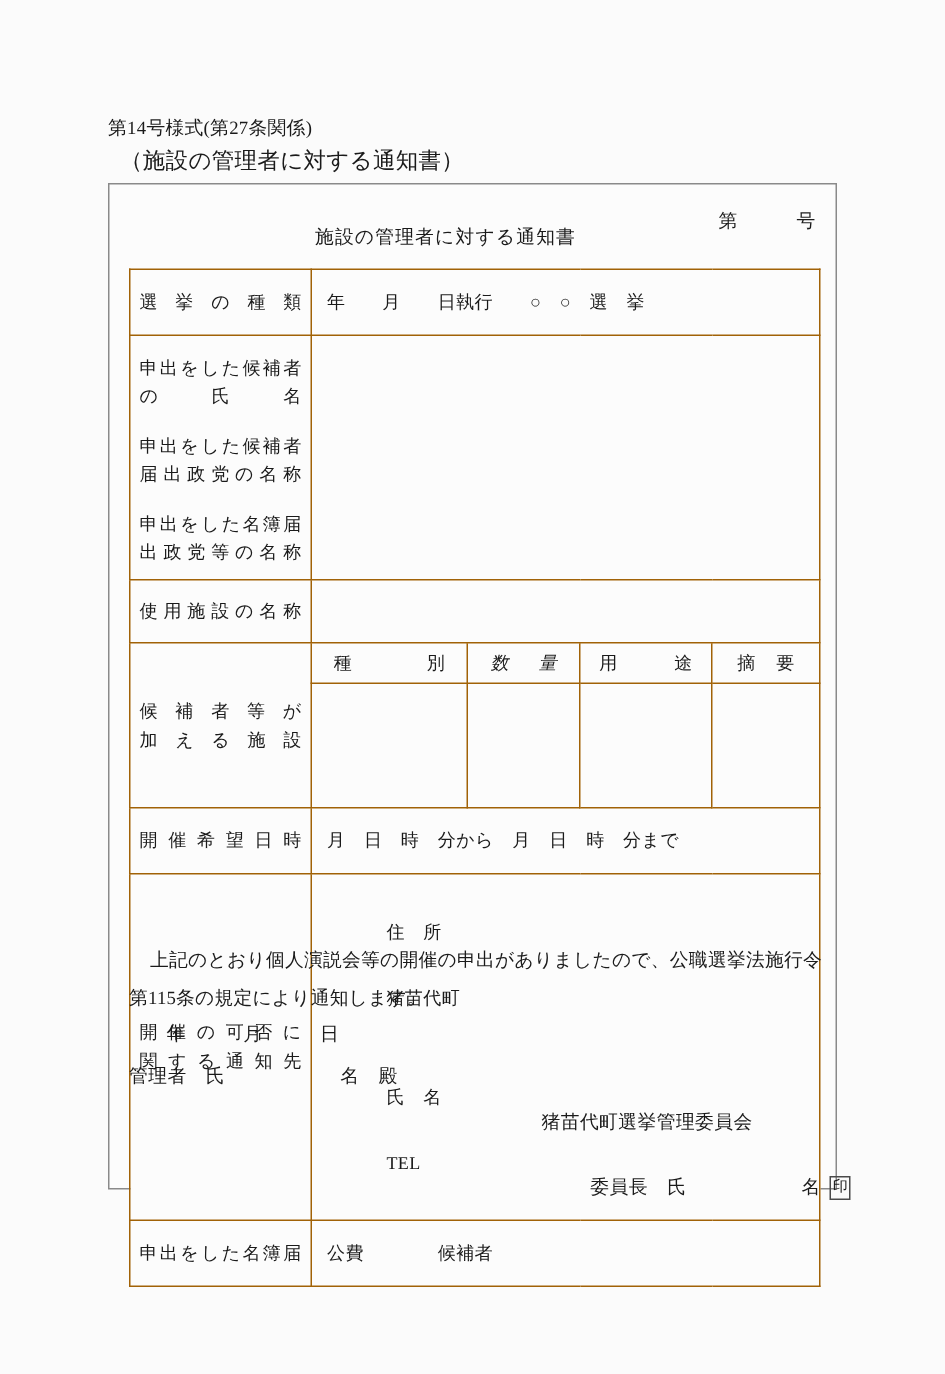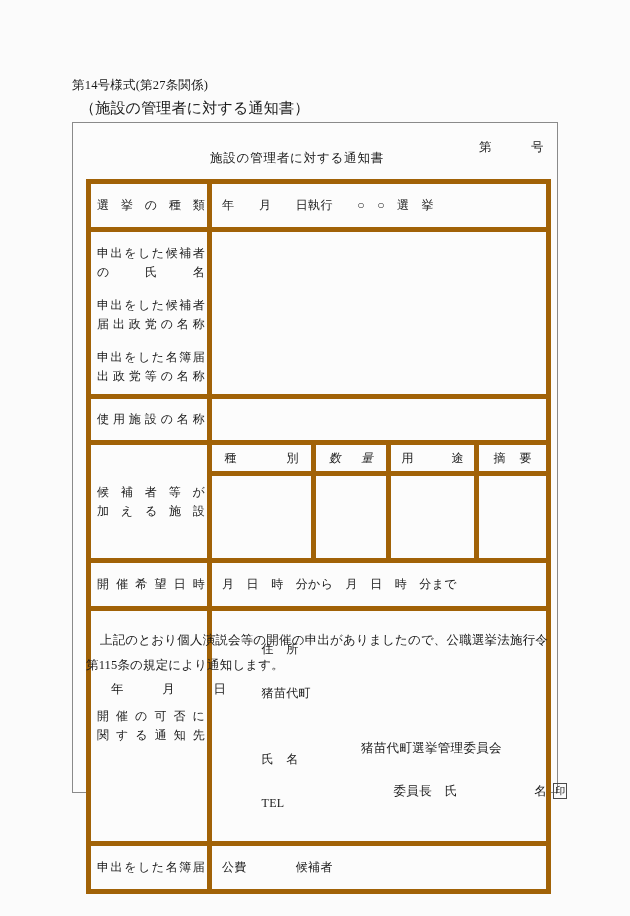--- a/index.html
+++ b/index.html
@@ -83,21 +83,21 @@
   
   table.main-table {
     position: absolute;
     left: 13px;
     top: 56px;
     width: 460px;
     border-collapse: collapse;
     table-layout: fixed;
   }
   table.main-table td {
-    border: 5px solid #a16207;
+    border: 1px solid #a16207;
     font-size: 12px;
     padding: 0;
     vertical-align: middle;
     background: #fcfcfc;
   }
 
   .lbl {
     width: 121px;
     text-align: center;
     padding: 4px 6px !important;
@@ -325,19 +325,20 @@
           <span class="sp">申出をした名簿届</span>
         </td>
         <td class="val cost-value" colspan="4">公費　　　　候補者</td>
       </tr>
     </tbody>
       </table>
 
     <div class="closing">上記のとおり個人演説会等の開催の申出がありましたので、公職選挙法施行令第115条の規定により通知します。</div>
 
     <div class="sig-date">年　　　月　　　日</div>
+    <div class="sig-manager">管理者　氏　　　　　　名　殿</div>
     <div class="sig-committee">猪苗代町選挙管理委員会</div>
     <div class="sig-chair">
       <span>委員長　氏　　　　　　名</span><span class="seal-box">印</span>
     </div>
 
   </div>
 </div>
 
 </body></html>

